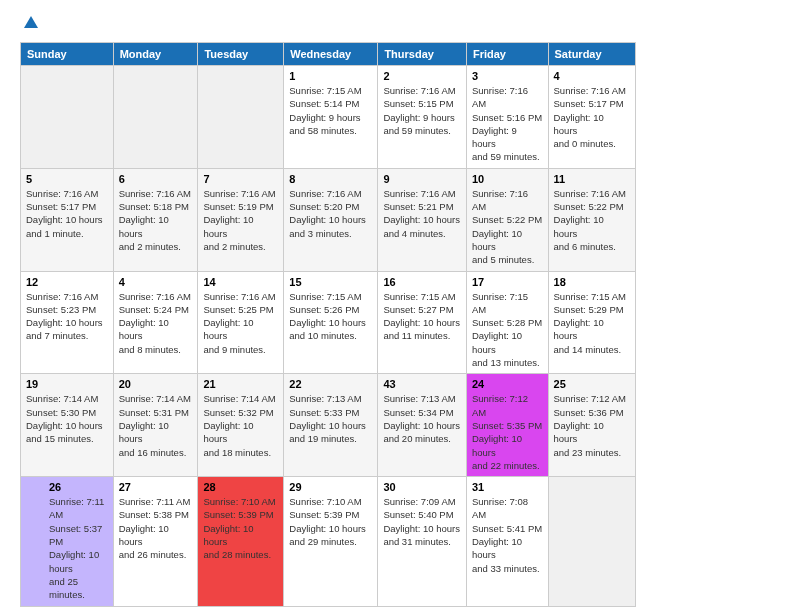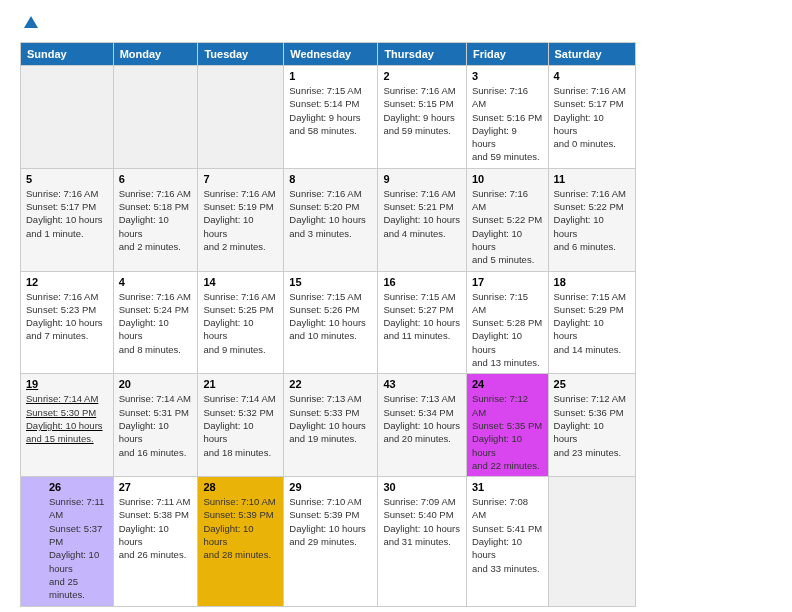--- a/index.html
+++ b/index.html
@@ -262,21 +262,21 @@
           </td>
           <td style="background: rgb(255, 255, 255);">
             <span class="day-number">18</span>
             <div class="day-info" style="white-space: pre-line;">Sunrise: 7:15 AM
 Sunset: 5:29 PM
 Daylight: 10 hours
 and 14 minutes.</div>
           </td>
         </tr>
         <tr>
-          <td style="background: rgb(245, 245, 245); text-decoration: underline;">
+          <td style="background: rgb(245, 245, 245);">
             <span class="day-number">19</span>
             <div class="day-info" style="white-space: pre-line;">Sunrise: 7:14 AM
 Sunset: 5:30 PM
 Daylight: 10 hours
 and 15 minutes.</div>
           </td>
           <td style="background: rgb(245, 245, 245);">
             <span class="day-number">20</span>
             <div class="day-info" style="white-space: pre-line;">Sunrise: 7:14 AM
 Sunset: 5:31 PM
@@ -327,21 +327,21 @@
 Daylight: 10 hours
 and 25 minutes.</div>
           </td>
           <td style="background: rgb(255, 255, 255);">
             <span class="day-number">27</span>
             <div class="day-info" style="white-space: pre-line;">Sunrise: 7:11 AM
 Sunset: 5:38 PM
 Daylight: 10 hours
 and 26 minutes.</div>
           </td>
-          <td style="background: #eab308; margin-top: 24px;">
+          <td style="background: #ef4444; margin-top: 24px;">
             <span class="day-number">28</span>
             <div class="day-info" style="white-space: pre-line;">Sunrise: 7:10 AM
 Sunset: 5:39 PM
 Daylight: 10 hours
 and 28 minutes.</div>
           </td>
           <td style="background: rgb(255, 255, 255);">
             <span class="day-number">29</span>
             <div class="day-info" style="white-space: pre-line;">Sunrise: 7:10 AM
 Sunset: 5:39 PM

